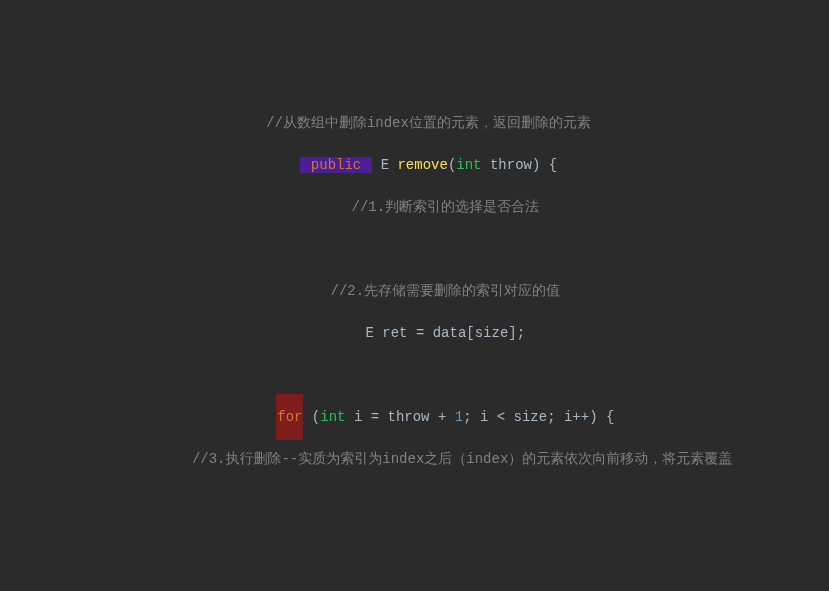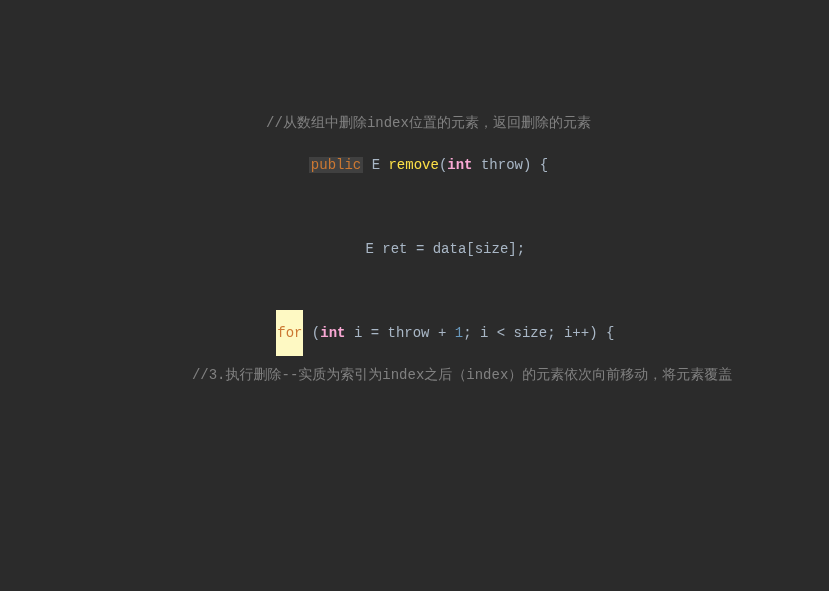--- a/index.html
+++ b/index.html
@@ -9,37 +9,39 @@
     font-size: 14px;
     color: #a9b7c6;
     padding: 8px 0;
     line-height: 1.5;
     white-space: pre;
     overflow-x: auto;
   }
   .code-area { padding-left: 28px; }
   .line { display: block; min-height: 21px; text-align: center; }
   .comment { color: #808080; }
-  .keyword { color: #f9a8d4; font-weight: bold; }
+  .keyword { color: #22c55e; }
   .type { color: #a9b7c6; }
   .number { color: #6897bb; }
   .string { color: #6a8759; }
   .method { color: #fde047; }
-  .hl-public { background: #404040; color: #cc7832; padding: 0 2px; }
-  .hl-for { background: #fef9c3; color: #cc7832; padding: 15px 1px; }
+  .hl-public { background: #4c1d95; color: #cc7832; padding: 0 11px; }
+  .hl-for { background: #7f1d1d; color: #cc7832; padding: 15px 1px; }
 </style>
 </head>
 <body>
 
 
 
 <div class="code-area">
 <span class="line"><span class="comment">//从数组中删除index位置的元素，返回删除的元素</span></span>
 <span class="line"><span class="hl-public">public</span> <span class="type">E</span> <span class="method">remove</span>(<span class="keyword">int</span> <span>throw</span>) {</span>
+<span class="line">    <span class="comment">//1.判断索引的选择是否合法</span></span>
 <span class="line"> </span>
+<span class="line">    <span class="comment">//2.先存储需要删除的索引对应的值</span></span>
 <span class="line">    <span>E ret = data[size];</span></span>
 <span class="line"> </span>
 <span class="line">    <span class="hl-for">for</span><span> (</span><span class="keyword">int</span><span> i = throw + </span><span class="number">1</span><span>; i &lt; size; i++) {</span></span>
 <span class="line">        <span class="comment">//3.执行删除--实质为索引为index之后（index）的元素依次向前移动，将元素覆盖</span></span>
 
 
 
 
 
 

